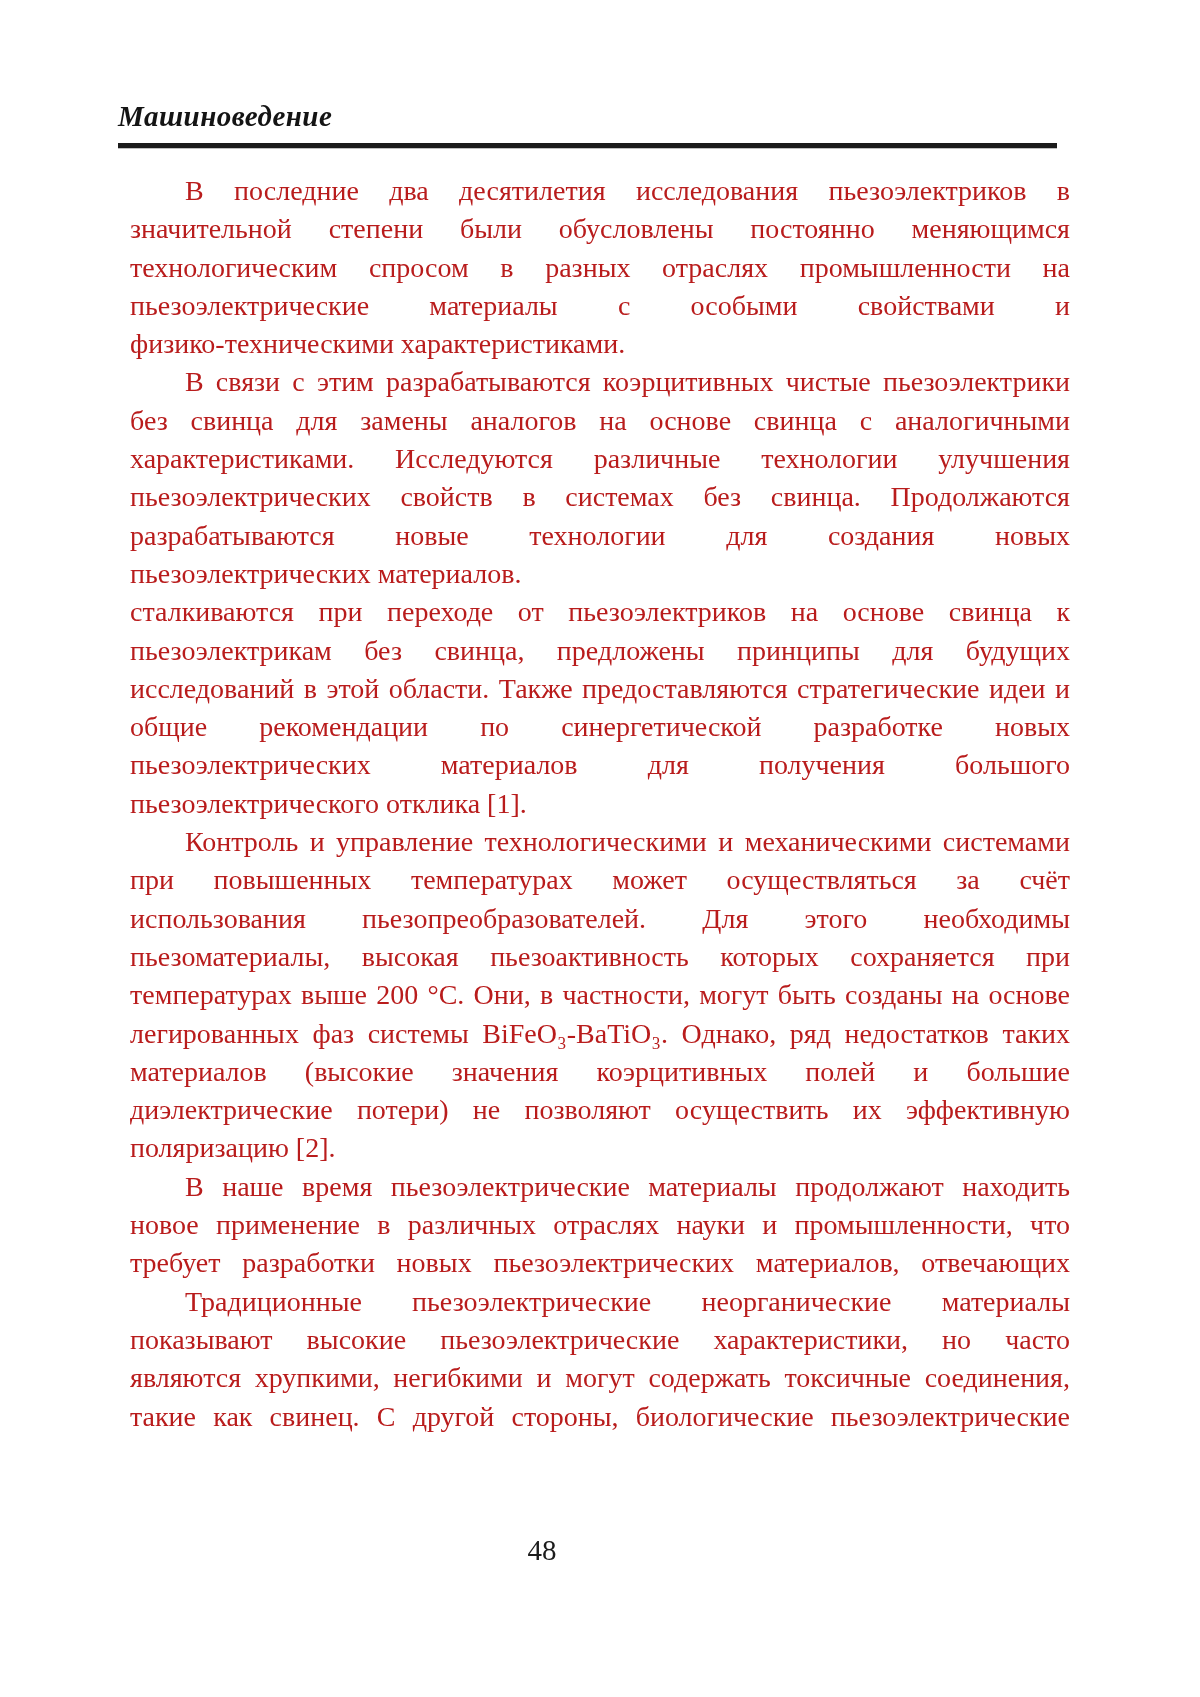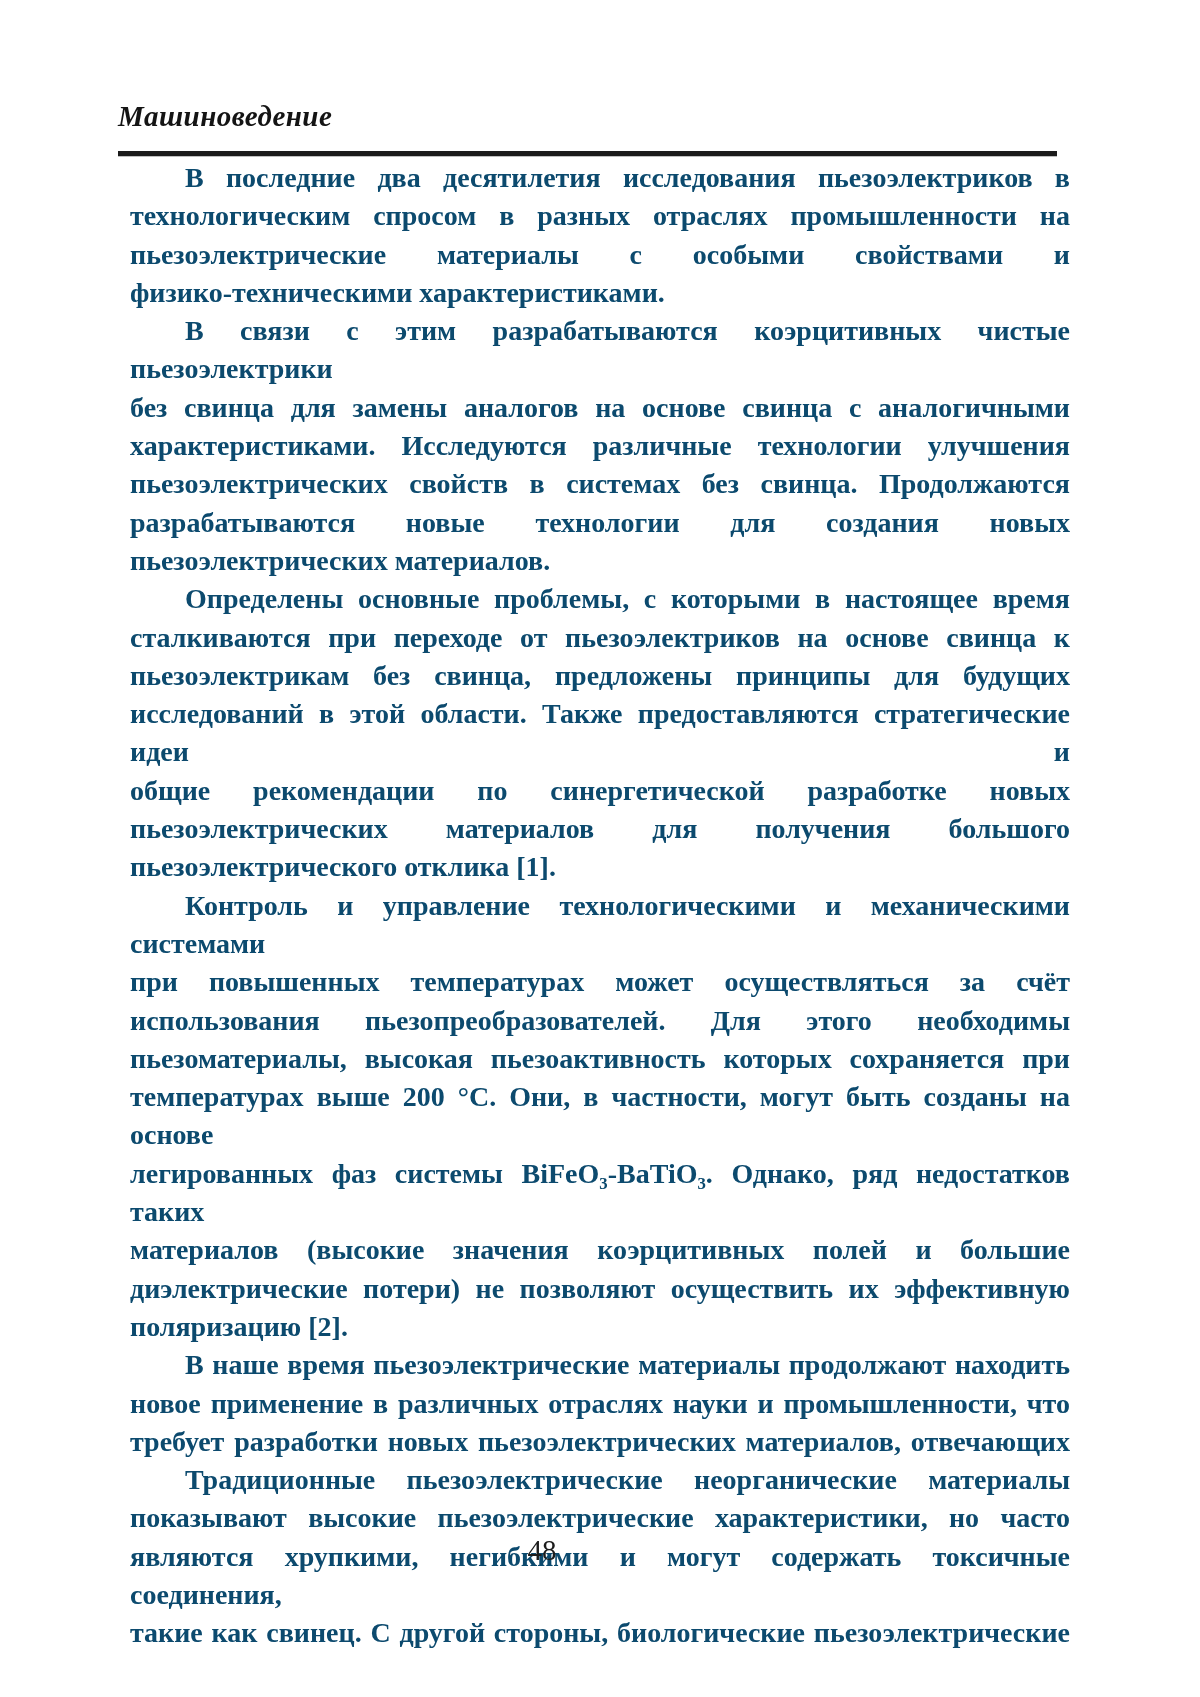--- a/index.html
+++ b/index.html
@@ -13,35 +13,34 @@
     width: 1200px; height: 1697px;
     background: #ffffff;
     overflow: hidden;
   }
   .running-header {
     position: absolute;
     left: 118px; top: 100px;
     width: 939px;
     border-bottom: 5px solid #1b1b1b;
     box-shadow: 0 1px 0 rgba(0,0,0,0.25);
-    padding-bottom: 18px;
+    padding-bottom: 10px;
   }
   .running-header .title {
     font-size: 29px;
     font-weight: bold;
     font-style: italic;
     color: #141414;
     letter-spacing: 0.5px;
   }
   .content {
     position: absolute;
-    left: 130px; top: 159px;
+    left: 130px; top: 172px;
     width: 940px;
-    color: #0c4a6e;
-    font-weight: bold;
+    color: #b91c1c;
   }
   .para { margin: 0; }
   .ln {
     font-size: 28px;
     line-height: 38.3px;
     text-align: justify;
     text-align-last: justify;
     white-space: normal;
   }
   .ln.end { text-align: right; text-align-last: left; }
@@ -61,36 +60,36 @@
 <div class="page">
 
   <div class="running-header">
     <span class="title">Машиноведение</span>
   </div>
 
   <div class="content">
 
     <div class="para">
       <div class="ln ind">В последние два десятилетия исследования пьезоэлектриков в</div>
+      <div class="ln">значительной степени были обусловлены постоянно меняющимся</div>
       <div class="ln">технологическим спросом в разных отраслях промышленности на</div>
       <div class="ln">пьезоэлектрические материалы с особыми свойствами и</div>
       <div class="ln end">физико-техническими характеристиками.</div>
     </div>
 
     <div class="para">
       <div class="ln ind">В связи с этим разрабатываются коэрцитивных чистые пьезоэлектрики</div>
       <div class="ln">без свинца для замены аналогов на основе свинца с аналогичными</div>
       <div class="ln">характеристиками. Исследуются различные технологии улучшения</div>
       <div class="ln">пьезоэлектрических свойств в системах без свинца. Продолжаются</div>
       <div class="ln">разрабатываются новые технологии для создания новых</div>
       <div class="ln end">пьезоэлектрических материалов.</div>
     </div>
 
     <div class="para">
-      <div class="ln ind">Определены основные проблемы, с которыми в настоящее время</div>
       <div class="ln">сталкиваются при переходе от пьезоэлектриков на основе свинца к</div>
       <div class="ln">пьезоэлектрикам без свинца, предложены принципы для будущих</div>
       <div class="ln">исследований в этой области. Также предоставляются стратегические идеи и</div>
       <div class="ln">общие рекомендации по синергетической разработке новых</div>
       <div class="ln">пьезоэлектрических материалов для получения большого</div>
       <div class="ln end">пьезоэлектрического отклика [1].</div>
     </div>
 
     <div class="para">
       <div class="ln ind">Контроль и управление технологическими и механическими системами</div>

